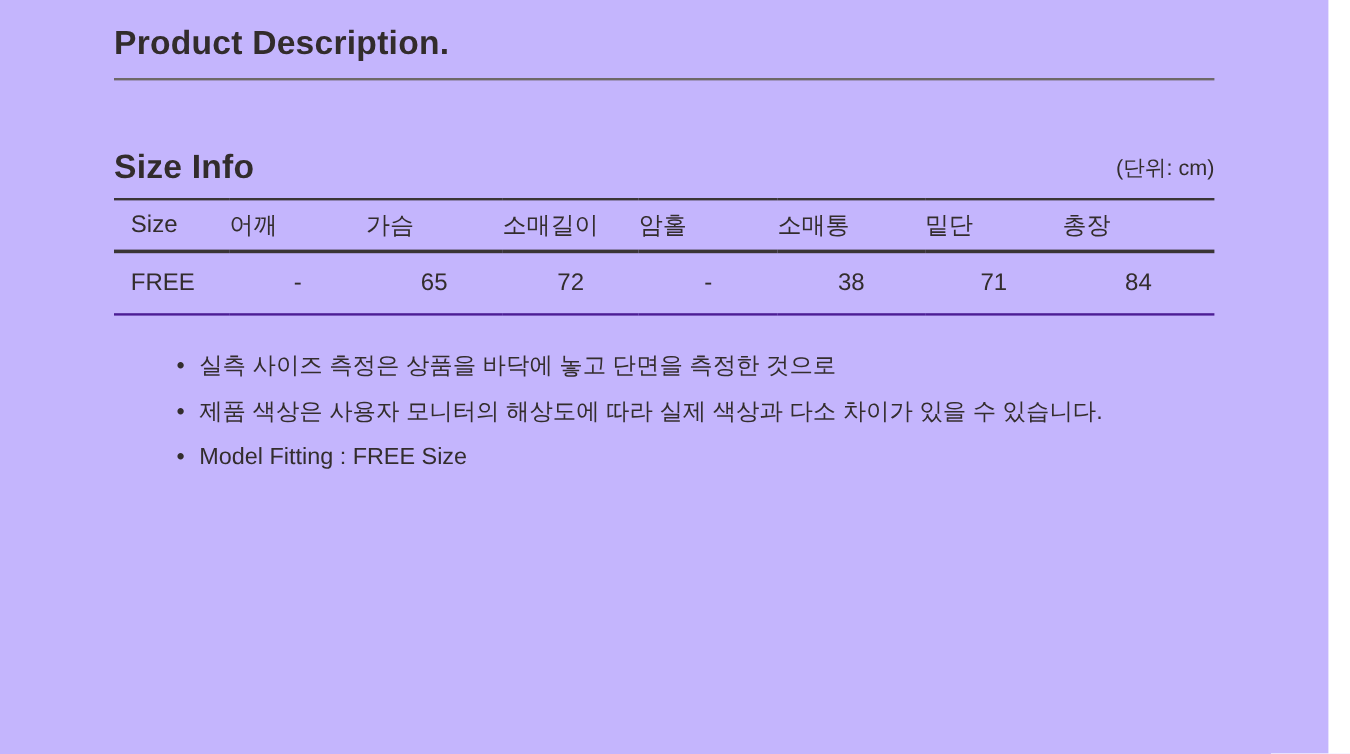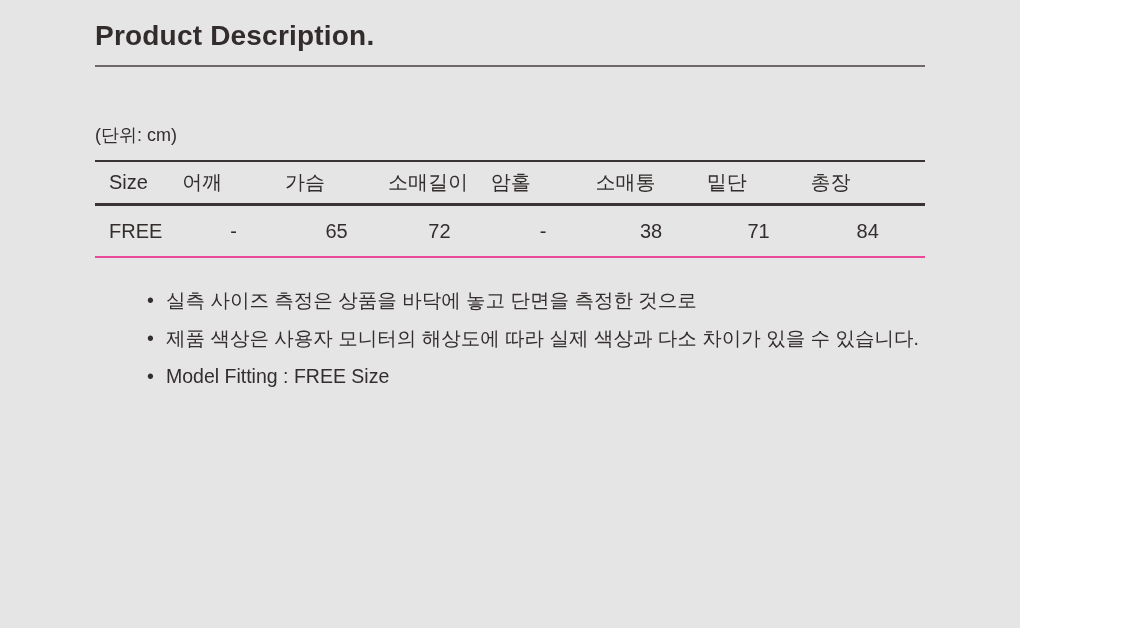--- a/index.html
+++ b/index.html
@@ -3,25 +3,25 @@
 <meta charset="utf-8">
 <style>
   html, body {
     margin: 0;
     padding: 0;
     background: #ffffff;
     font-family: "Liberation Sans", "DejaVu Sans", sans-serif;
     color: #2f2a2a;
   }
   .page {
-    width: 1020px;
+    width: 1107px;
     height: 628px;
     box-sizing: border-box;
     padding: 20px 95px 0 95px;
-    background: #e5e5e5;
+    background: #c4b5fd;
     overflow: hidden;
   }
   .section-title {
     font-size: 28px;
     font-weight: 700;
     margin: 0;
     color: #322c2c;
     letter-spacing: 0.2px;
   }
   .heading-rule {
@@ -48,21 +48,21 @@
     font-size: 18px;
     padding-bottom: 3px;
     color: #332d2d;
   }
   table.size-table {
     width: 100%;
     border-collapse: collapse;
     table-layout: fixed;
     margin-top: 10px;
     border-top: 2px solid #3a3535;
-    border-bottom: 2px solid #ec4899;
+    border-bottom: 2px solid #4c1d95;
     font-size: 20px;
     color: #332d2d;
   }
   table.size-table th {
     font-weight: 400;
     height: 41px;
     text-align: left;
     vertical-align: middle;
     border-bottom: 3px solid #3a3535;
     padding: 0;
@@ -102,20 +102,21 @@
 <div class="page">
 
   <section>
     <h1 class="section-title">Product Description.</h1>
     <div class="heading-rule"></div>
 
   </section>
 
   <section>
     <div class="size-head">
+      <h2 class="section-title">Size Info</h2>
       <span class="unit-label">(단위: cm)</span>
     </div>
 
     <table class="size-table">
       <colgroup>
         <col style="width:10.5%">
         <col style="width:12.4%">
         <col style="width:12.4%">
         <col style="width:12.4%">
         <col style="width:12.6%">

